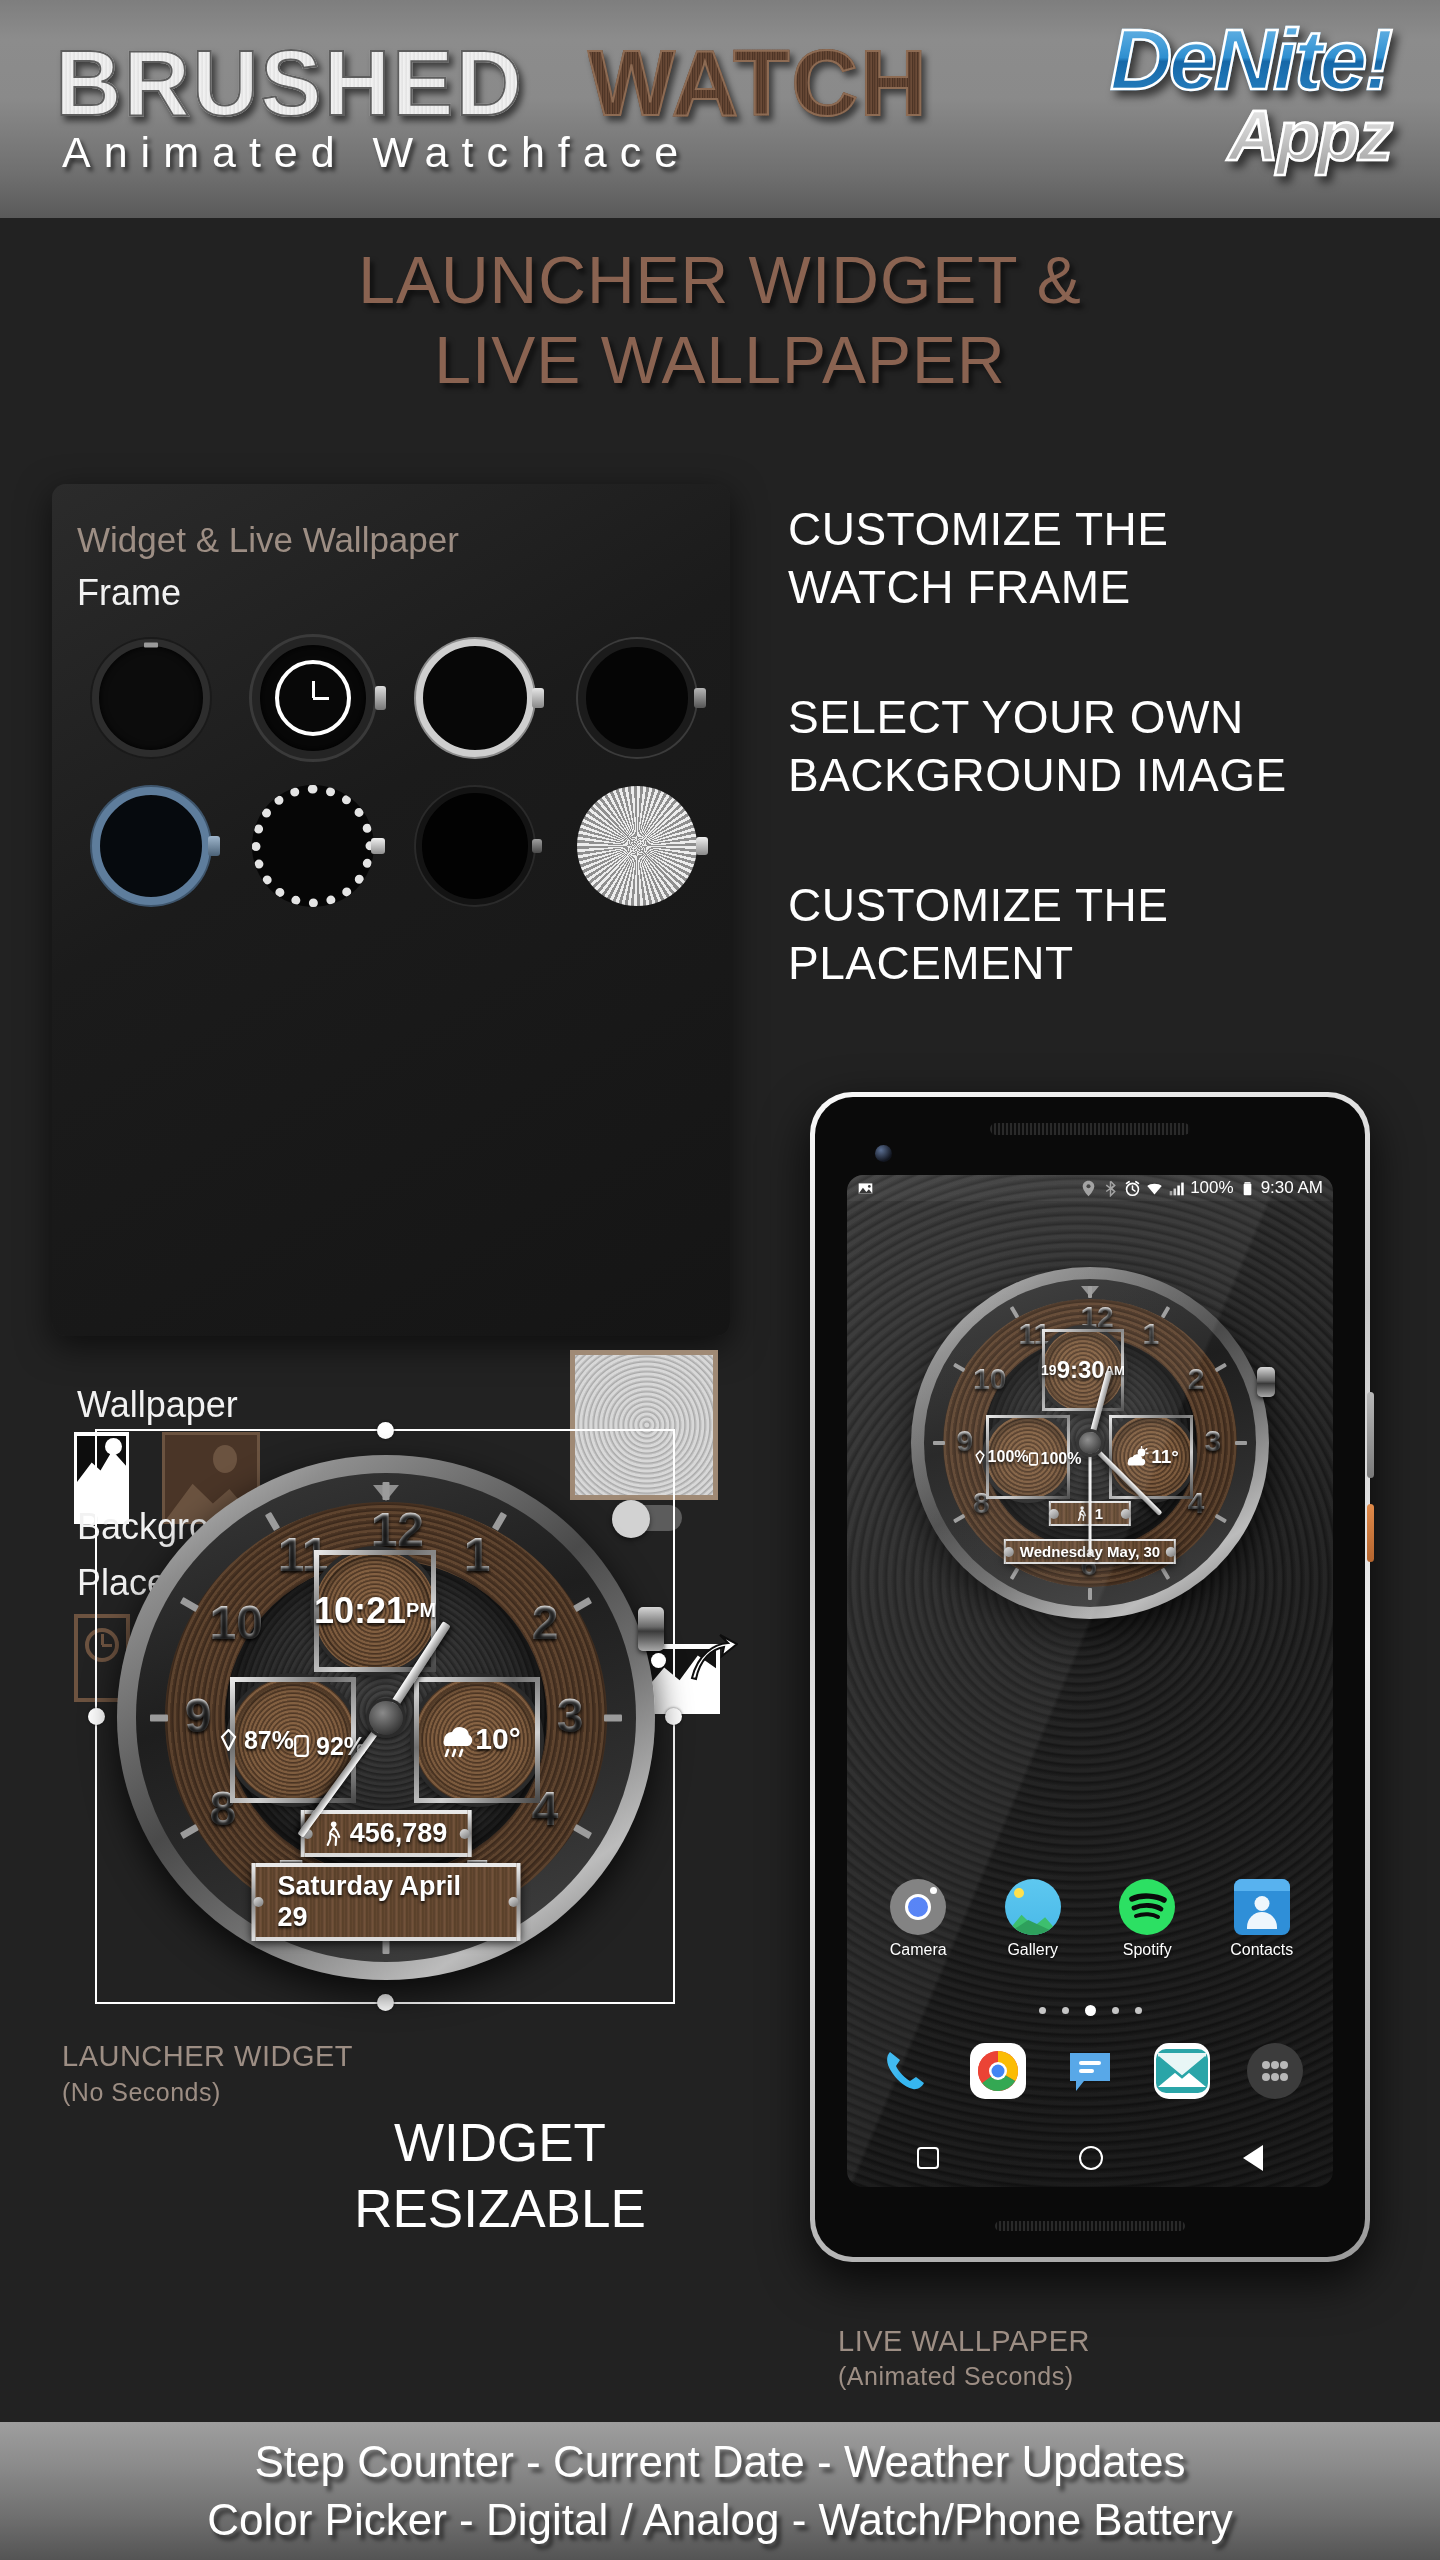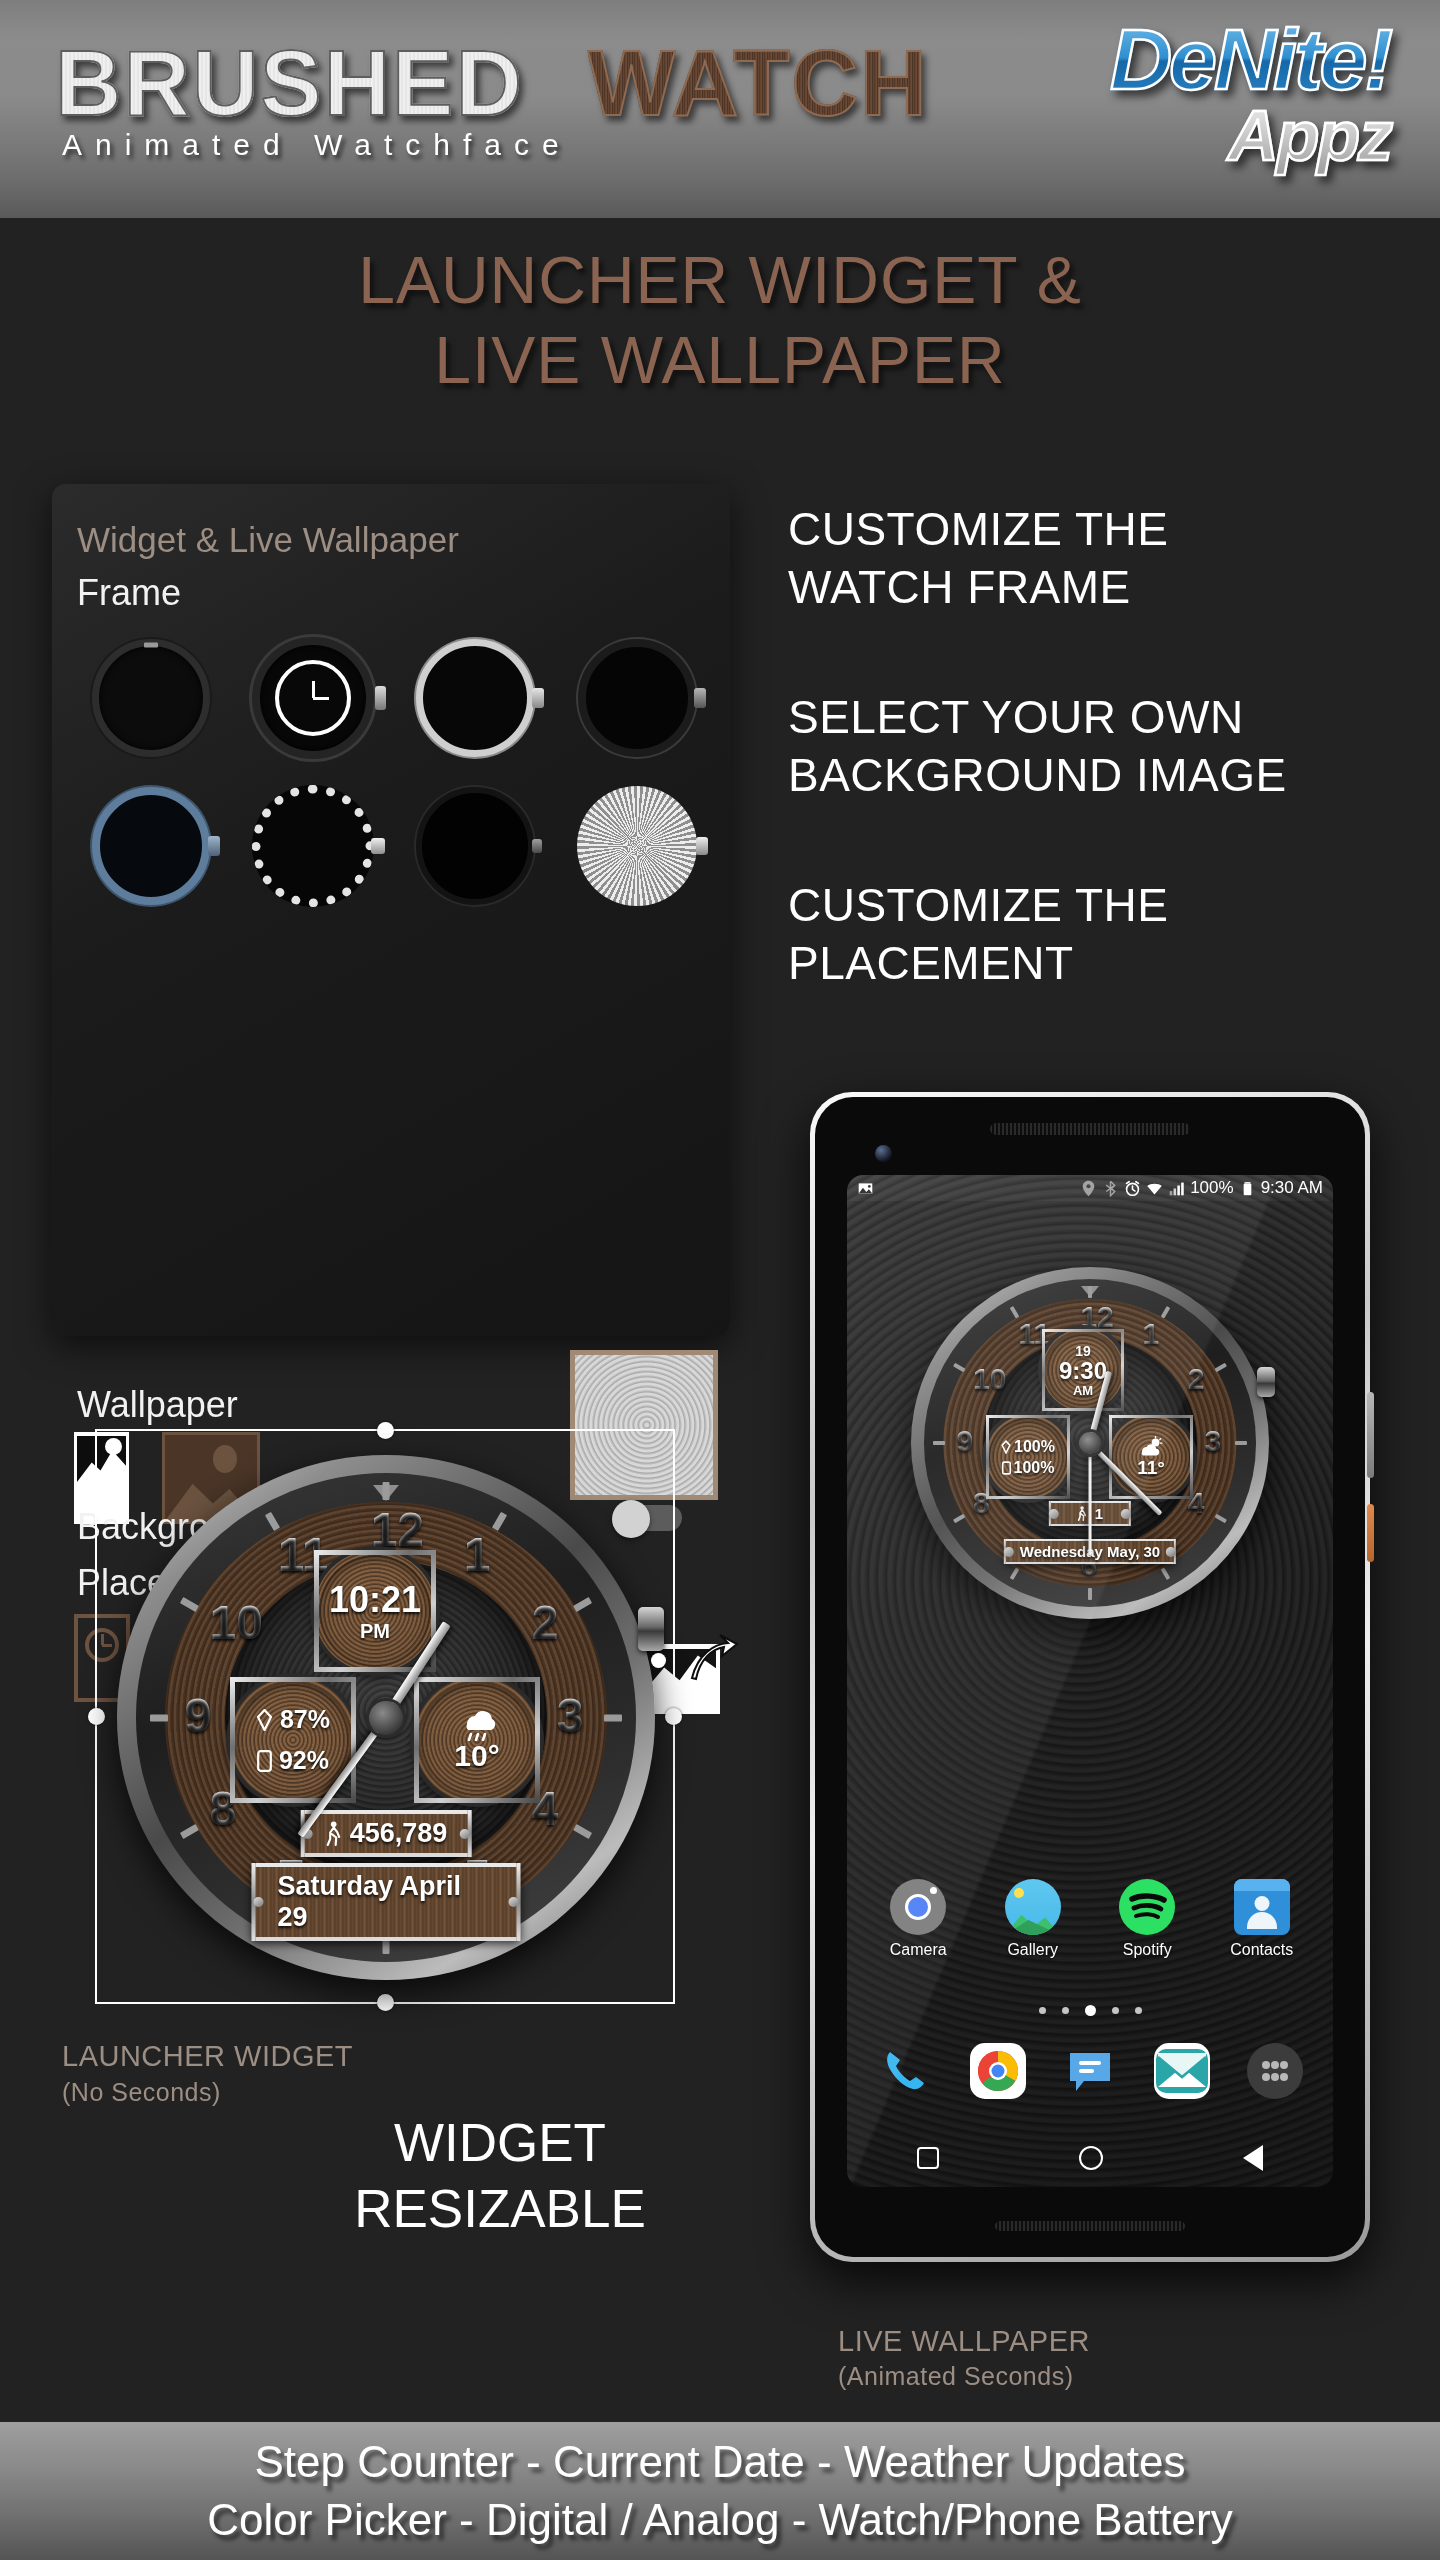--- a/index.html
+++ b/index.html
@@ -32,21 +32,21 @@
     font-family:"Liberation Sans", sans-serif;
   }
   .woody {
     background:repeating-linear-gradient(90deg,#6b4a36 0px,#4a3224 2px,#7a5640 3px,#3d291d 5px);
     -webkit-background-clip:text; background-clip:text; color:transparent;
     -webkit-text-stroke:2px #8d6b53;
     filter:drop-shadow(4px 5px 3px rgba(0,0,0,.55));
   }
   .hdr-sub {
     position:absolute; left:62px; top:128px;
-    font-size:30px; color:#ffffff; letter-spacing:13px; font-weight:normal;
+    font-size:43px; color:#ffffff; letter-spacing:13px; font-weight:normal;
     text-shadow:3px 4px 4px rgba(0,0,0,.65);
   }
   
   .logo { position:absolute; right:18px; top:4px; width:320px; height:200px; }
   .logo-main {
     position:absolute; left:8px; top:6px;
     font-size:86px; font-weight:bold; font-style:italic;
     background:linear-gradient(180deg,#7ec3ee 0%,#2f8fd0 48%,#1668a8 52%,#2b86c6 100%);
     -webkit-background-clip:text; background-clip:text; color:transparent;
     -webkit-text-stroke:2.5px #ffffff;
@@ -240,21 +240,21 @@
     width:0; height:0; border-left:13px solid transparent; border-right:13px solid transparent;
     border-top:16px solid #8e8e8e;
   }
   .subdial {
     position:absolute; border-radius:50%;
     background:
       repeating-radial-gradient(circle at 50% 50%, rgba(140,103,70,.75) 0px, rgba(140,103,70,.75) 1.5px, rgba(72,50,33,.8) 2.5px, rgba(110,80,54,.7) 4px),
       radial-gradient(circle at 50% 40%, #7b5a3e 0%, #4a3423 70%, #302115 100%);
     border:5px solid; border-image:linear-gradient(145deg,#e8e8e8,#707070,#d0d0d0,#4c4c4c) 1;
     box-shadow:0 0 0 4px #2a2a2a, 0 4px 12px rgba(0,0,0,.8), inset 0 2px 8px rgba(0,0,0,.6);
-    display:flex; flex-direction:column; align-items:center; justify-content:center;
+    display:flex; flex-direction:row; align-items:center; justify-content:center;
     color:#ffffff; text-shadow:0 2px 3px rgba(0,0,0,.9);
   }
   .plate {
     position:absolute; left:50%; transform:translateX(-50%);
     background:
       repeating-linear-gradient(90deg, #6b4d34 0px, #553d29 3px, #7a5940 5px, #4a351f 8px);
     border:4px solid; border-image:linear-gradient(180deg,#eaeaea,#8a8a8a,#dcdcdc) 1;
     border-radius:7px; color:#ffffff; font-weight:bold;
     display:flex; align-items:center; justify-content:center; gap:8px;
     text-shadow:0 2px 3px rgba(0,0,0,.9);

